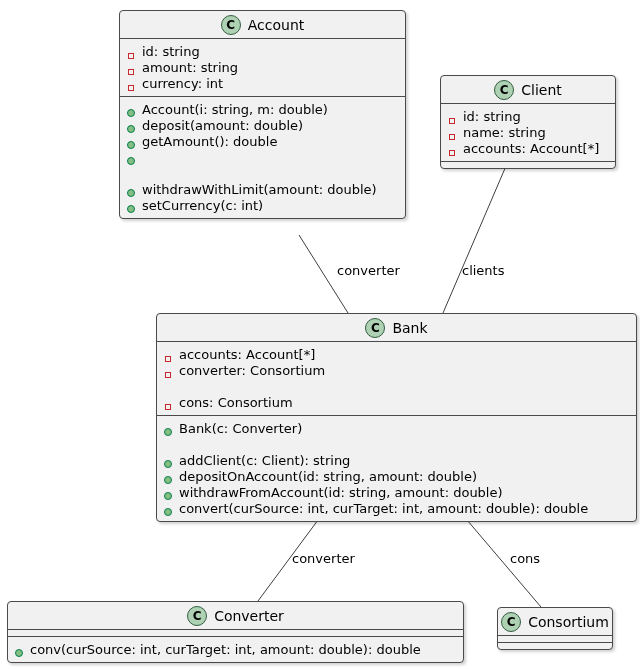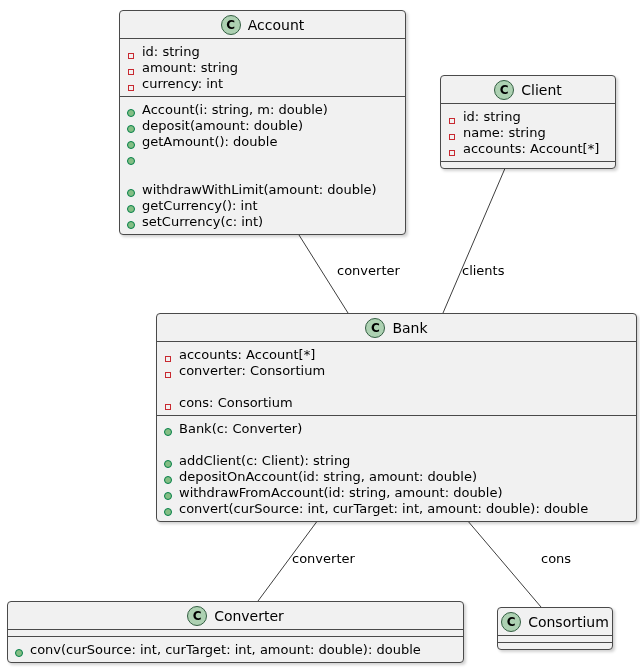--- a/index.html
+++ b/index.html
@@ -87,21 +87,21 @@
   }
   
   .cls-account    { left: 119px; top: 10px;  width: 287px; }
   .cls-client     { left: 440px; top: 75px;  width: 176px; }
   .cls-bank       { left: 156px; top: 313px; width: 481px; }
   .cls-converter  { left: 7px;   top: 601px; width: 457px; }
   .cls-consortium { left: 497px; top: 607px; width: 116px; }
   .lbl-accounts   { left: 337px; top: 263px; }
   .lbl-clients    { left: 462px; top: 263px; }
   .lbl-converter  { left: 292px; top: 551px; }
-  .lbl-cons       { left: 510px; top: 551px; margin-left: 31px; }
+  .lbl-cons       { left: 510px; top: 551px; }
 </style>
 </head>
 <body>
 
 <div class="canvas">
 
   <svg class="edges-svg" viewBox="0 0 640 669">
     <line x1="299" y1="235" x2="348" y2="313"></line>
     <line x1="506" y1="166" x2="443" y2="313"></line>
     <line x1="318" y1="520" x2="258" y2="601"></line>
@@ -150,24 +150,20 @@
       <div class="member">
           <span class="method-icon"></span>
         </div>
       <div class="member blank"></div>
       <div class="member">
           <span class="method-icon"></span>
           <span>withdrawWithLimit(amount: double)</span>
         </div>
       <div class="member">
           <span class="method-icon"></span>
-          <span>getCurrency(): int</span>
-        </div>
-      <div class="member">
-          <span class="method-icon"></span>
           <span>setCurrency(c: int)</span>
         </div>
     </div>
   </div>
 
   <div class="uml-class cls-client">
     <div class="class-header">
       <span class="circle-c">
           <span>C</span>
         </span>

